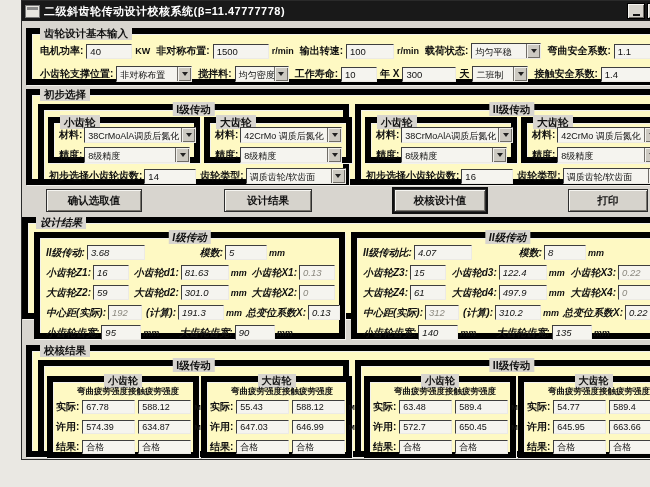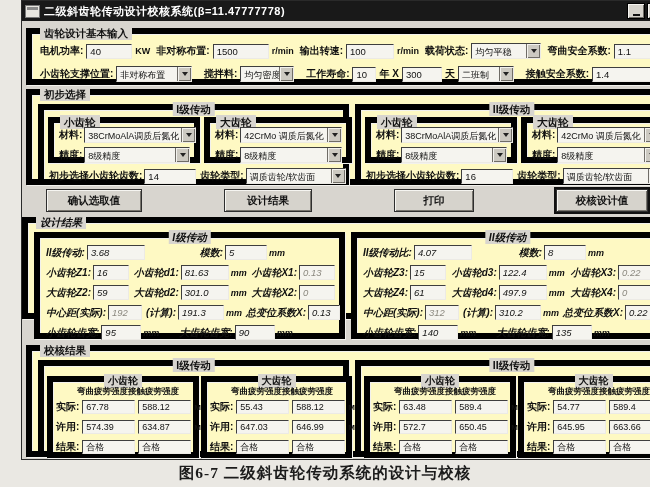--- a/index.html
+++ b/index.html
@@ -141,23 +141,23 @@
           <span class="sp"></span>
         <span class="lbl">搅拌料:</span>
         <span class="combo" style="width:54px">
           <span class="combo-text">均匀密度</span>
           <span class="combo-btn">
               <i class="arr"></i>
             </span>
         </span>
           <span class="sp"></span>
         <span class="lbl">工作寿命:</span>
-        <span class="fld" style="width:24px">10</span>
+        <span class="fld" style="width:36px">10</span>
         <span class="lbl">年 X</span>
-        <span class="fld" style="width:40px">300</span>
+        <span class="fld" style="width:54px">300</span>
         <span class="lbl">天</span>
         <span class="combo" style="width:56px">
           <span class="combo-text">二班制</span>
           <span class="combo-btn">
               <i class="arr"></i>
             </span>
         </span>
           <span class="sp"></span>
         <span class="lbl">接触安全系数:</span>
         <span class="fld" style="width:64px">1.4</span>
@@ -280,22 +280,22 @@
                 <i class="arr"></i>
               </span>
           </span>
         </div>
       </div>
     </div>
 
     <div class="btnrow">
       <span class="btn" style="width:96px">确认选取值</span>
       <span class="btn" style="width:88px">设计结果</span>
+      <span class="btn focused" style="width:92px">校核设计值</span>
       <span class="btn" style="width:80px">打印</span>
-      <span class="btn focused" style="width:92px">校核设计值</span>
     </div>
 
     <div class="grp grp-design">
       <span class="grp-title">设计结果</span>
 
       <div class="grp des-stage s0">
         <span class="grp-title center">I级传动</span>
         <div class="drow" style="top:7px">
           <span class="lbl">II级传动:</span>
           <span class="fld" style="width:58px">3.68</span>
@@ -514,14 +514,13 @@
             <span class="lbl">结果:</span>
             <span class="fld">合格</span>
             <span class="fld">合格</span>
           </div>
         </div>
       </div>
     </div>
 
   </div>
 
-  <div class="caption">图6-7 二级斜齿轮传动系统的设计与校核</div>
 </div>
 
 </body></html>

